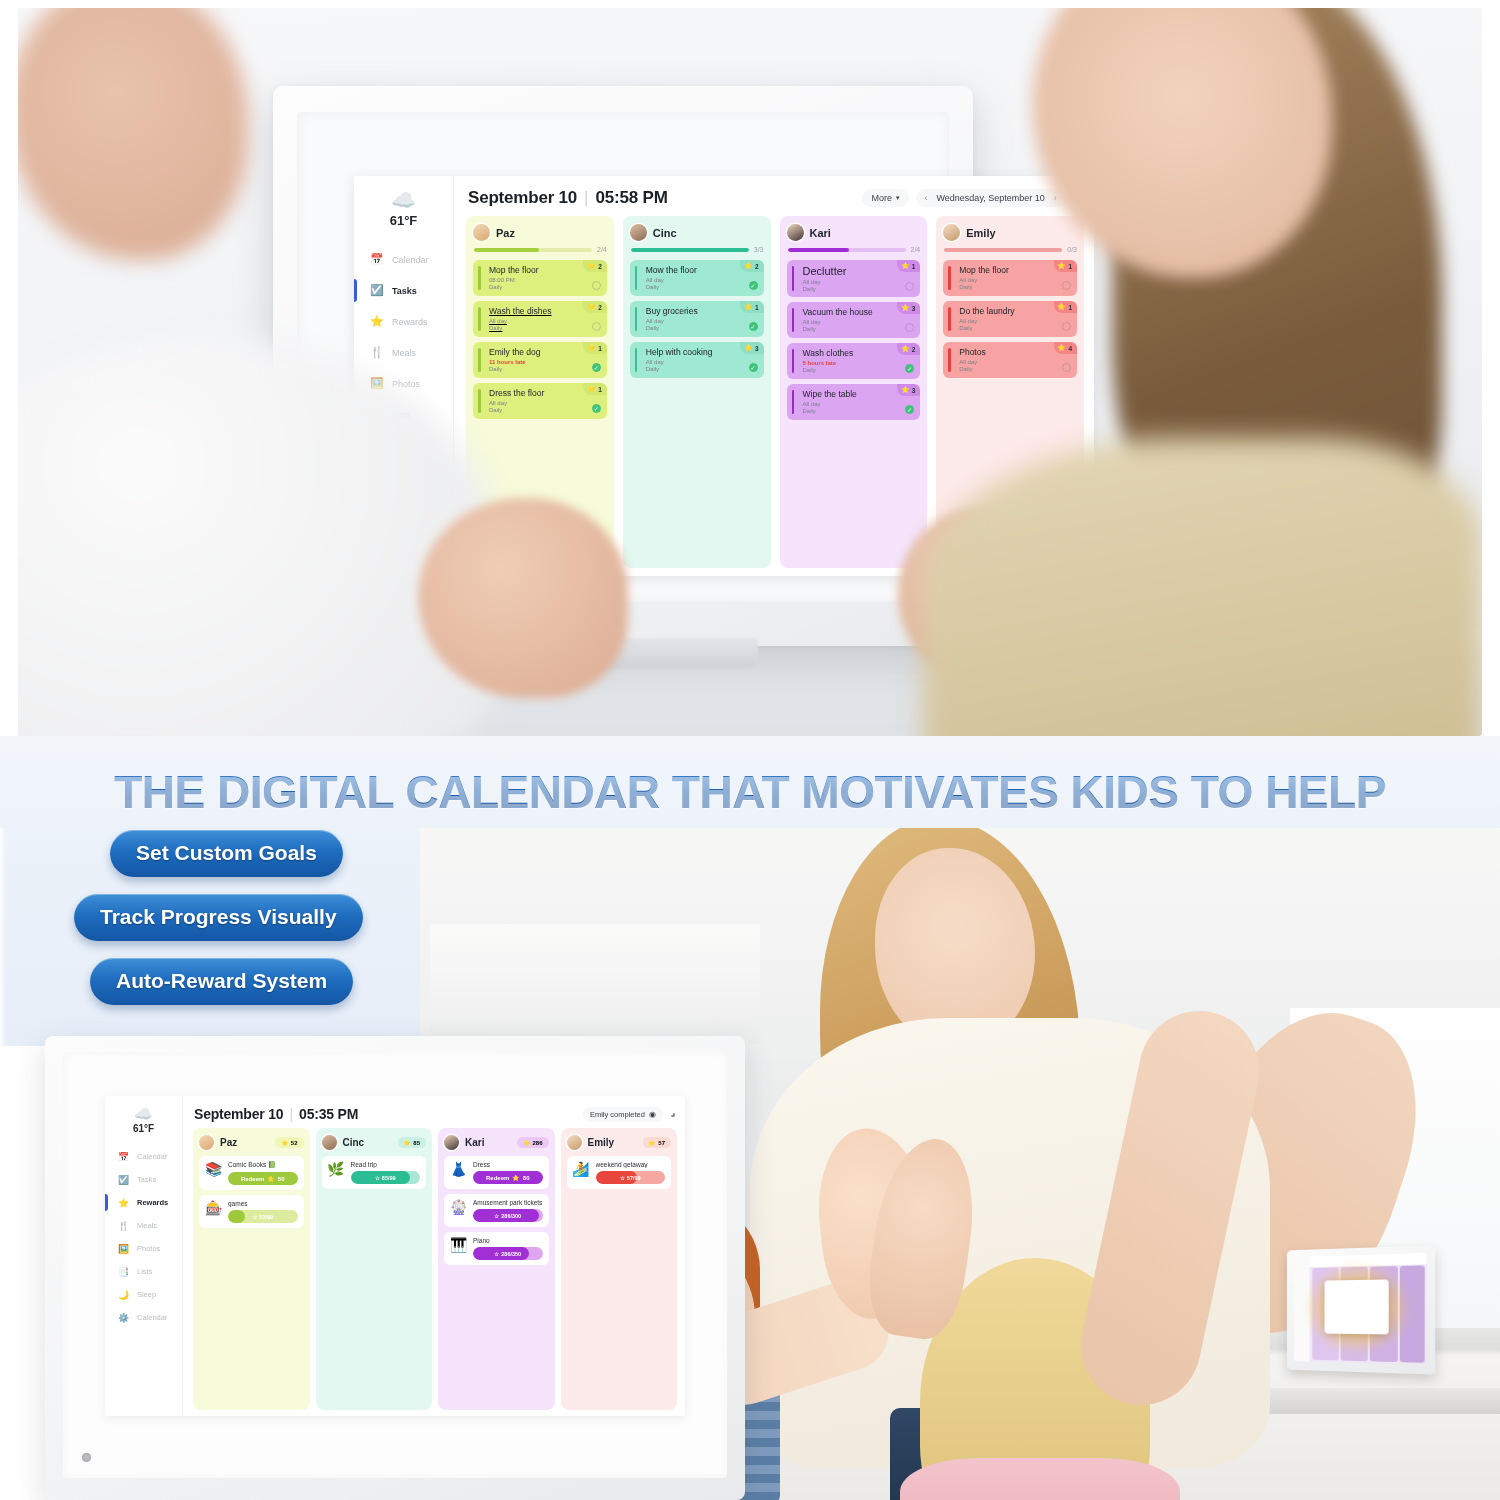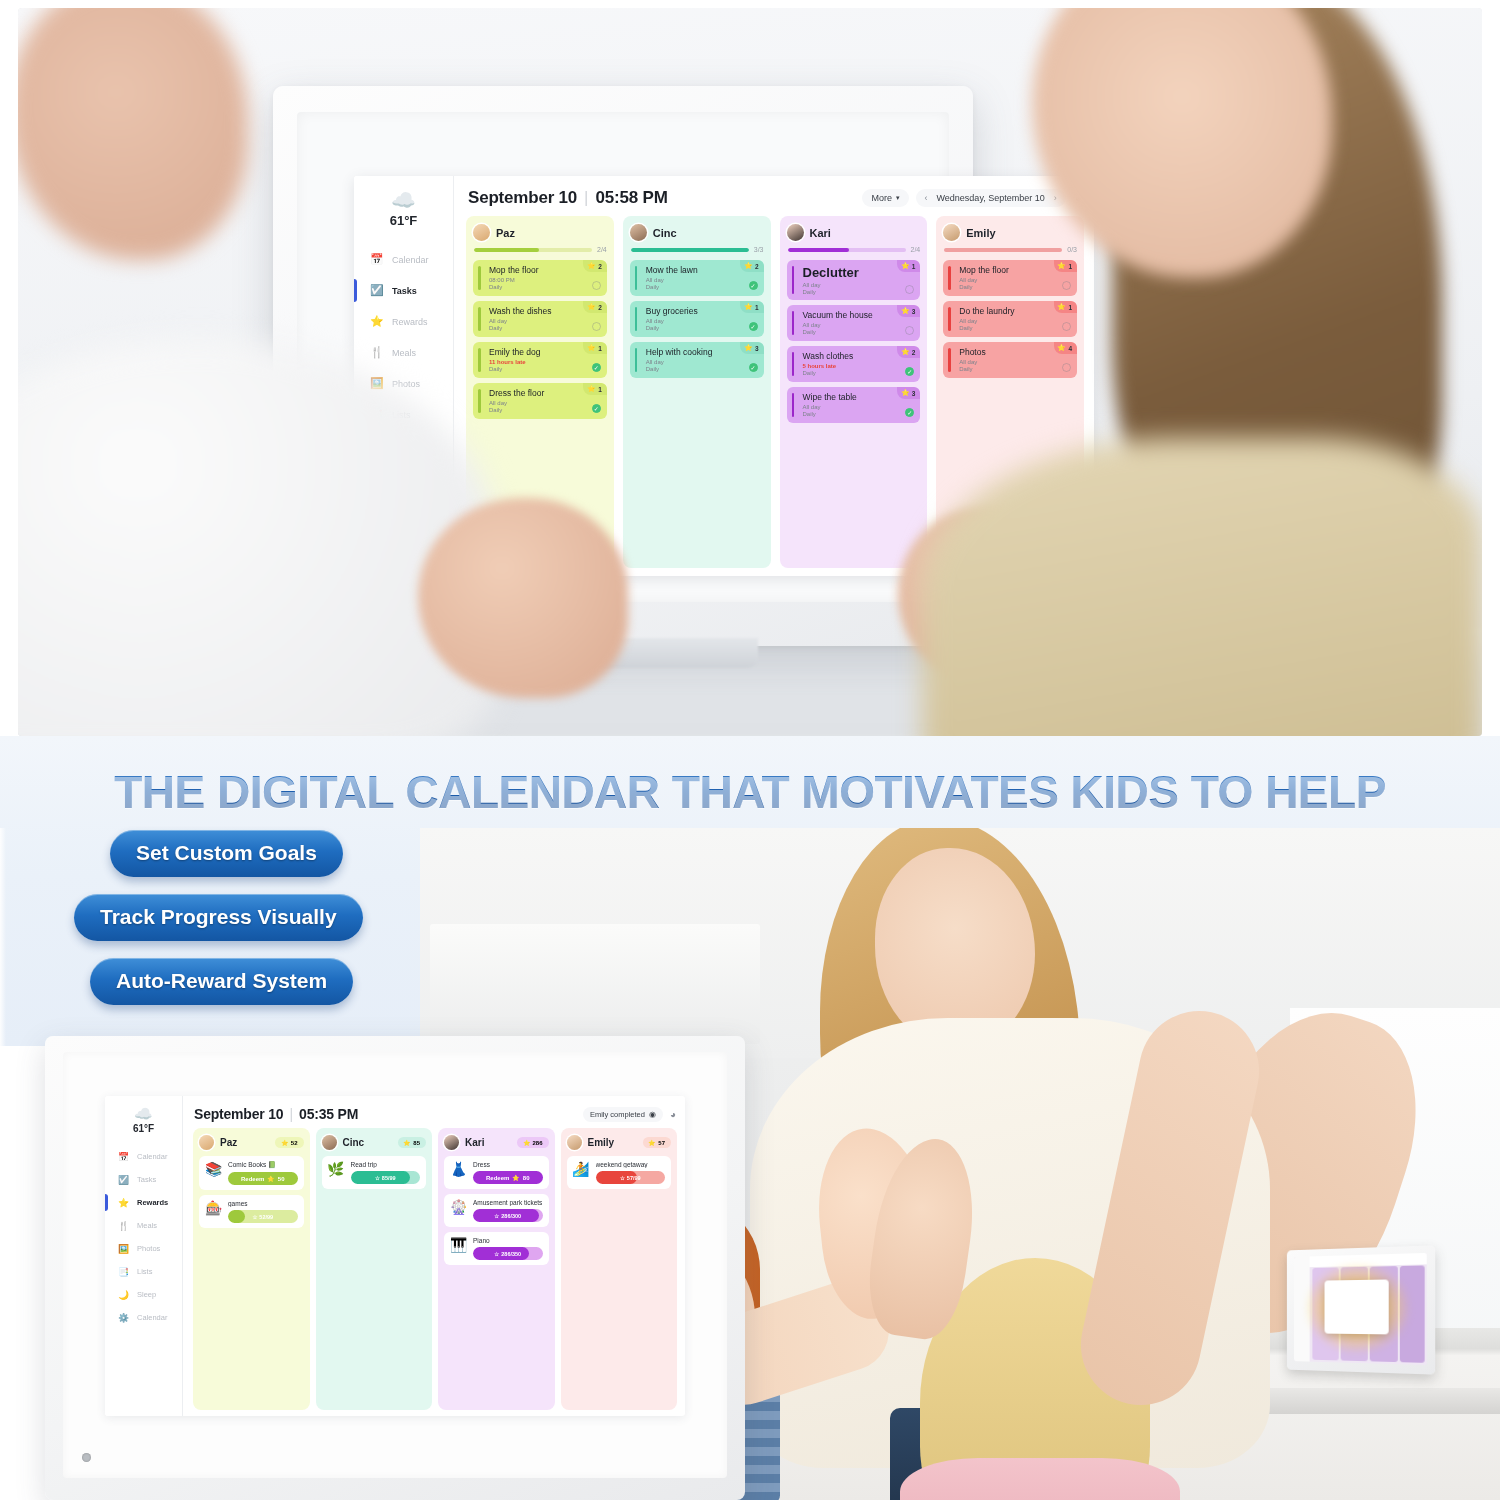--- a/index.html
+++ b/index.html
@@ -483,21 +483,21 @@
                 <div class="task-title" style="font-size: 8.5px;">Mop the floor</div>
                 <div class="task-sub" style="font-size: 6px; margin-top: 2px;">08:00 PM</div>
                 <div class="task-sub" style="font-size: 6px; margin-top: 1px;">Daily</div>
               </div>
               <div class="star-badge" style="background: rgb(210, 232, 112); padding: 2px 5px 2px 4px; font-size: 6.5px;">
                 <span style="font-size: 7px;">⭐</span>
                 <span>2</span>
               </div>
               <div class="check" style="width: 9px; height: 9px; font-size: 6px;"></div>
             </div>
-            <div class="task" style="background: rgb(221, 240, 126); padding: 5px 6px 5px 4px; margin-bottom: 5px; min-height: 36px;">
+            <div class="task" style="background: rgb(221, 240, 126); padding: 5px 6px 5px 4px; margin-bottom: 5px; min-height: 36px; text-decoration: underline;">
               <div class="task-bar" style="background: rgb(158, 201, 60);"></div>
               <div class="task-body">
                 <div class="task-title" style="font-size: 8.5px;">Wash the dishes</div>
                 <div class="task-sub" style="font-size: 6px; margin-top: 2px;">All day</div>
                 <div class="task-sub" style="font-size: 6px; margin-top: 1px;">Daily</div>
               </div>
               <div class="star-badge" style="background: rgb(210, 232, 112); padding: 2px 5px 2px 4px; font-size: 6.5px;">
                 <span style="font-size: 7px;">⭐</span>
                 <span>2</span>
               </div>
@@ -537,21 +537,21 @@
             </div>
             <div class="progress-row" style="margin: 5px 0px 7px 1px;">
               <div class="progress-track" style="height: 4px; background: rgb(191, 233, 220);">
                 <div class="progress-fill" style="width: 100%; background: rgb(43, 189, 147);"></div>
               </div>
               <span class="progress-label" style="font-size: 7px;">3/3</span>
             </div>
             <div class="task" style="background: rgb(159, 232, 209); padding: 5px 6px 5px 4px; margin-bottom: 5px; min-height: 36px;">
               <div class="task-bar" style="background: rgb(60, 191, 153);"></div>
               <div class="task-body">
-                <div class="task-title" style="font-size: 8.5px;">Mow the lawn</div>
+                <div class="task-title" style="font-size: 8.5px;">Mow the floor</div>
                 <div class="task-sub" style="font-size: 6px; margin-top: 2px;">All day</div>
                 <div class="task-sub" style="font-size: 6px; margin-top: 1px;">Daily</div>
               </div>
               <div class="star-badge" style="background: rgb(143, 223, 198); padding: 2px 5px 2px 4px; font-size: 6.5px;">
                 <span style="font-size: 7px;">⭐</span>
                 <span>2</span>
               </div>
               <div class="check done" style="width: 9px; height: 9px; font-size: 6px;">✓</div>
             </div>
             <div class="task" style="background: rgb(159, 232, 209); padding: 5px 6px 5px 4px; margin-bottom: 5px; min-height: 36px;">
@@ -588,21 +588,21 @@
             </div>
             <div class="progress-row" style="margin: 5px 0px 7px 1px;">
               <div class="progress-track" style="height: 4px; background: rgb(227, 191, 243);">
                 <div class="progress-fill" style="width: 52%; background: rgb(161, 47, 214);"></div>
               </div>
               <span class="progress-label" style="font-size: 7px;">2/4</span>
             </div>
             <div class="task" style="background: rgb(219, 165, 242); padding: 5px 6px 5px 4px; margin-bottom: 5px; min-height: 36px;">
               <div class="task-bar" style="background: rgb(155, 39, 201);"></div>
               <div class="task-body">
-                <div class="task-title" style="font-size: 13px; font-weight: bold;">Declutter</div>
+                <div class="task-title" style="font-size: 11px;">Declutter</div>
                 <div class="task-sub" style="font-size: 6px; margin-top: 2px;">All day</div>
                 <div class="task-sub" style="font-size: 6px; margin-top: 1px;">Daily</div>
               </div>
               <div class="star-badge" style="background: rgb(207, 138, 233); padding: 2px 5px 2px 4px; font-size: 6.5px;">
                 <span style="font-size: 7px;">⭐</span>
                 <span>1</span>
               </div>
               <div class="check" style="width: 9px; height: 9px; font-size: 6px;"></div>
             </div>
             <div class="task" style="background: rgb(219, 165, 242); padding: 5px 6px 5px 4px; margin-bottom: 5px; min-height: 36px;">

